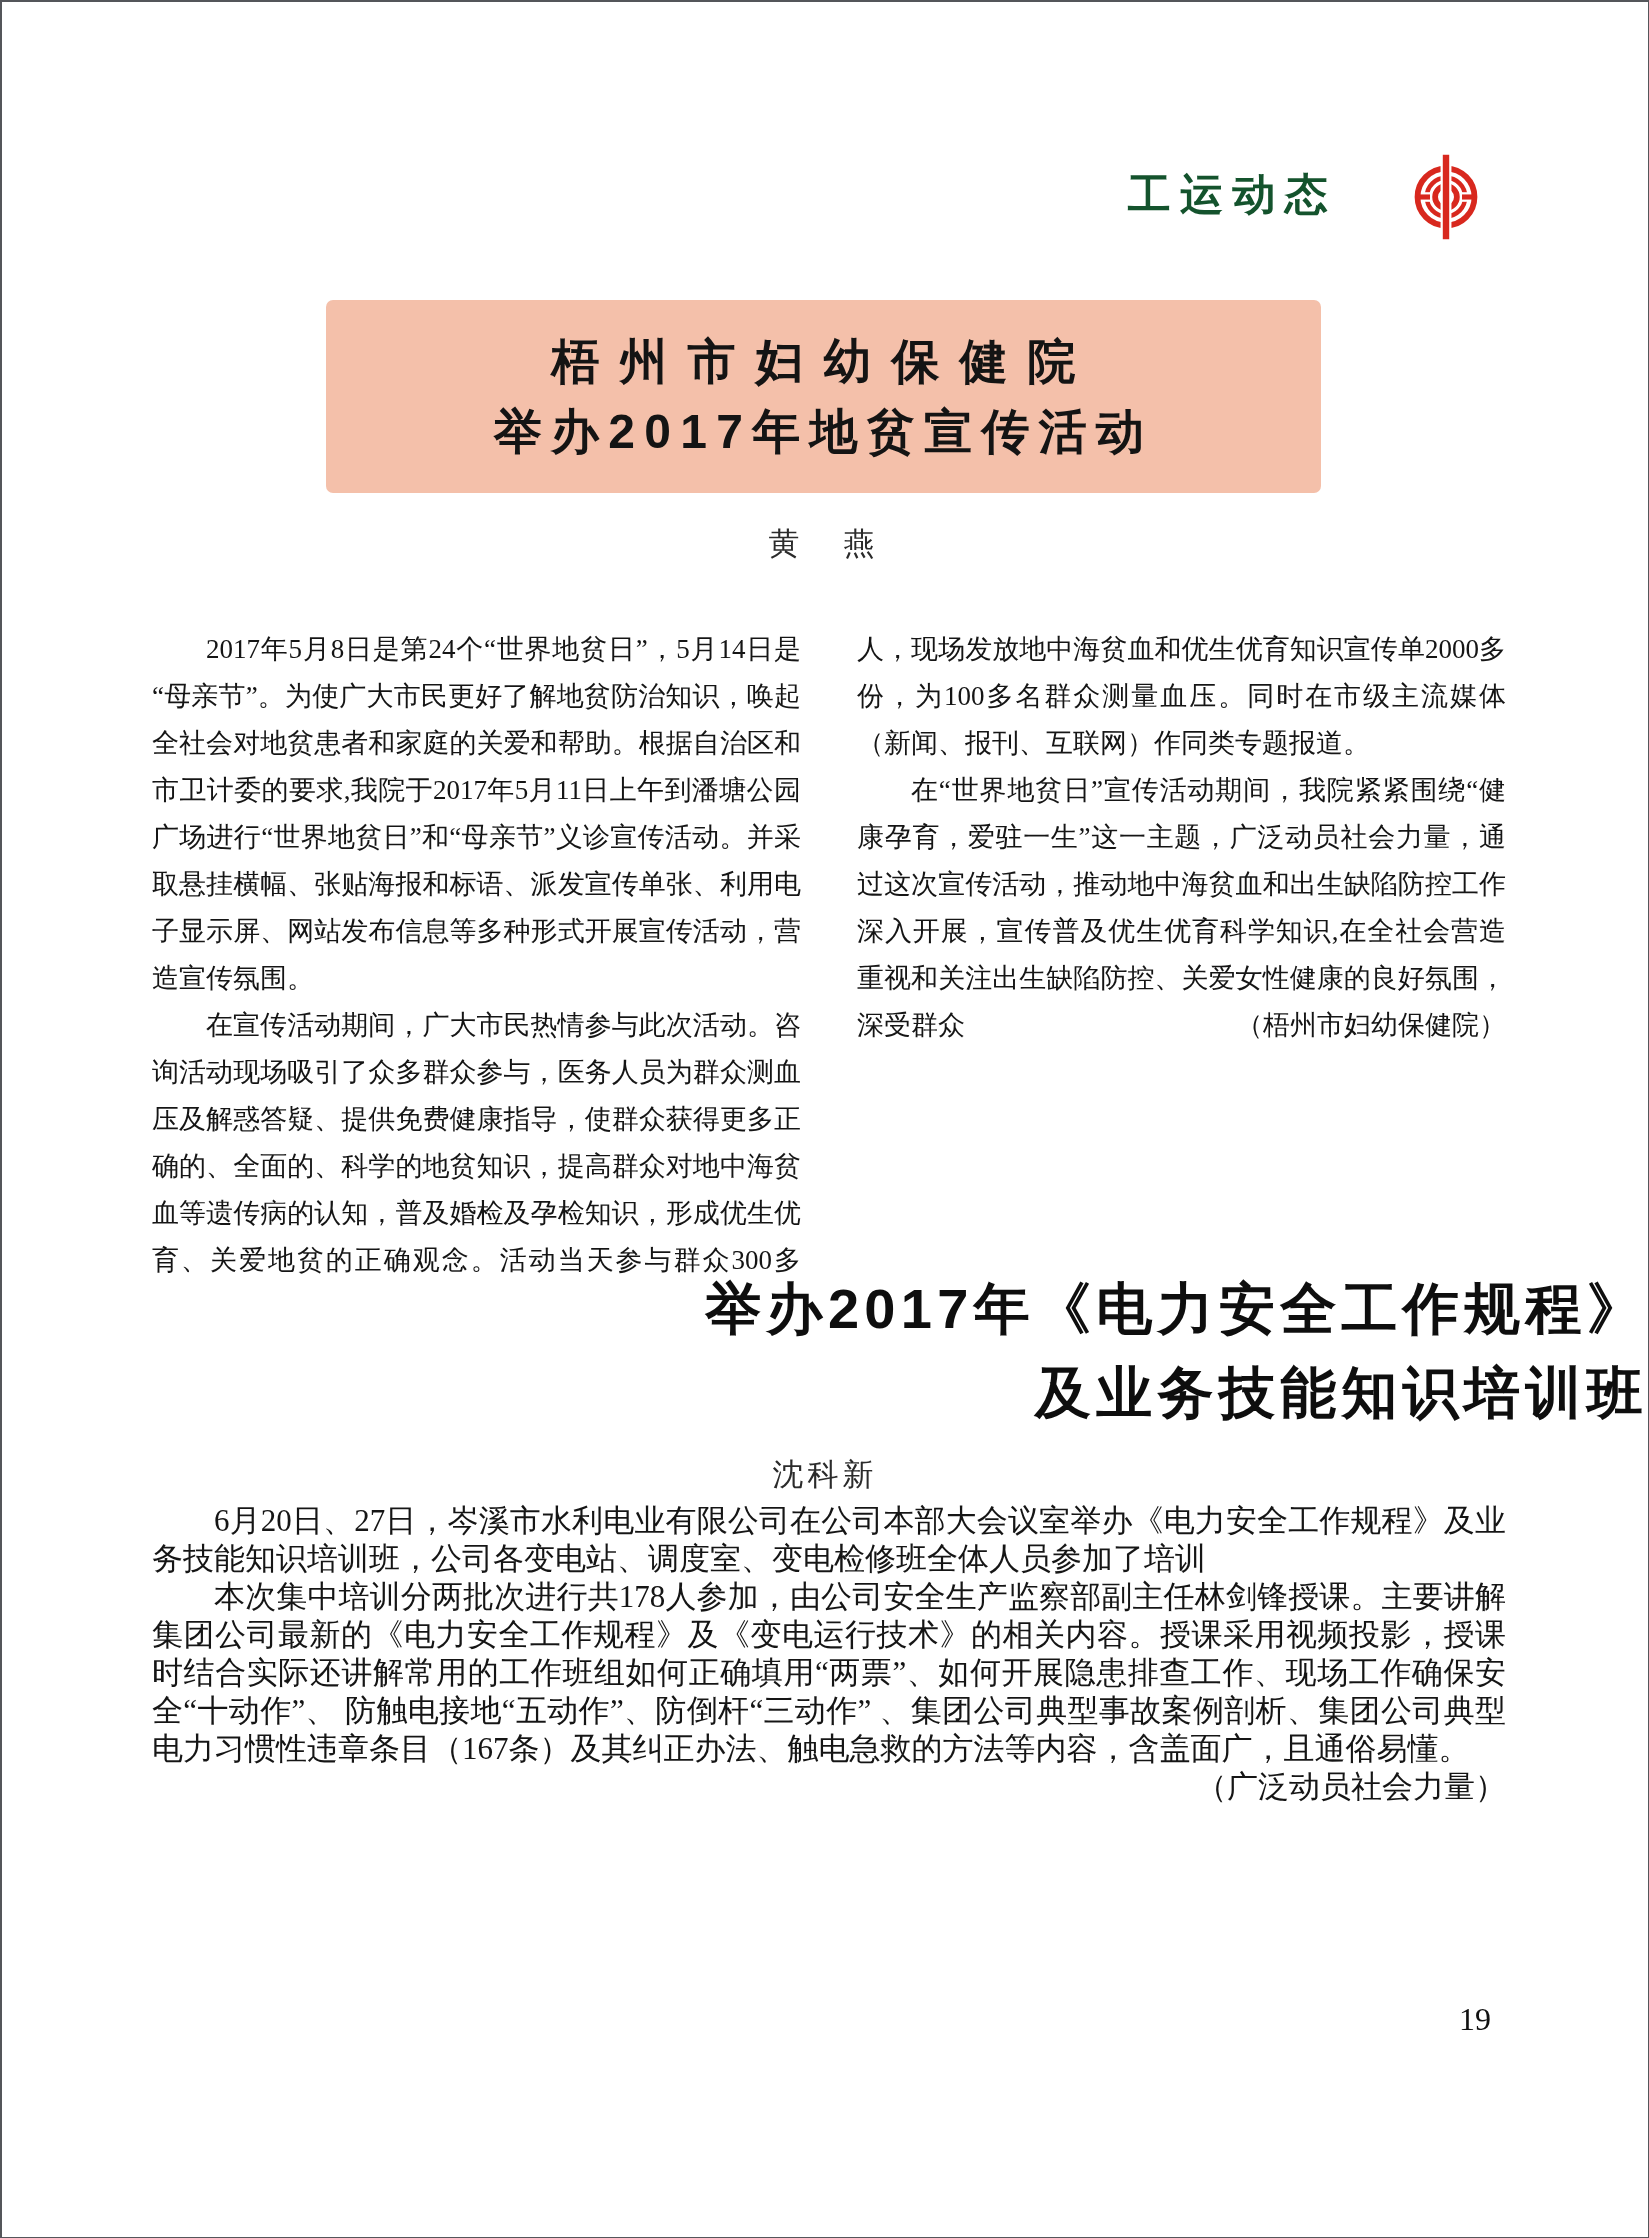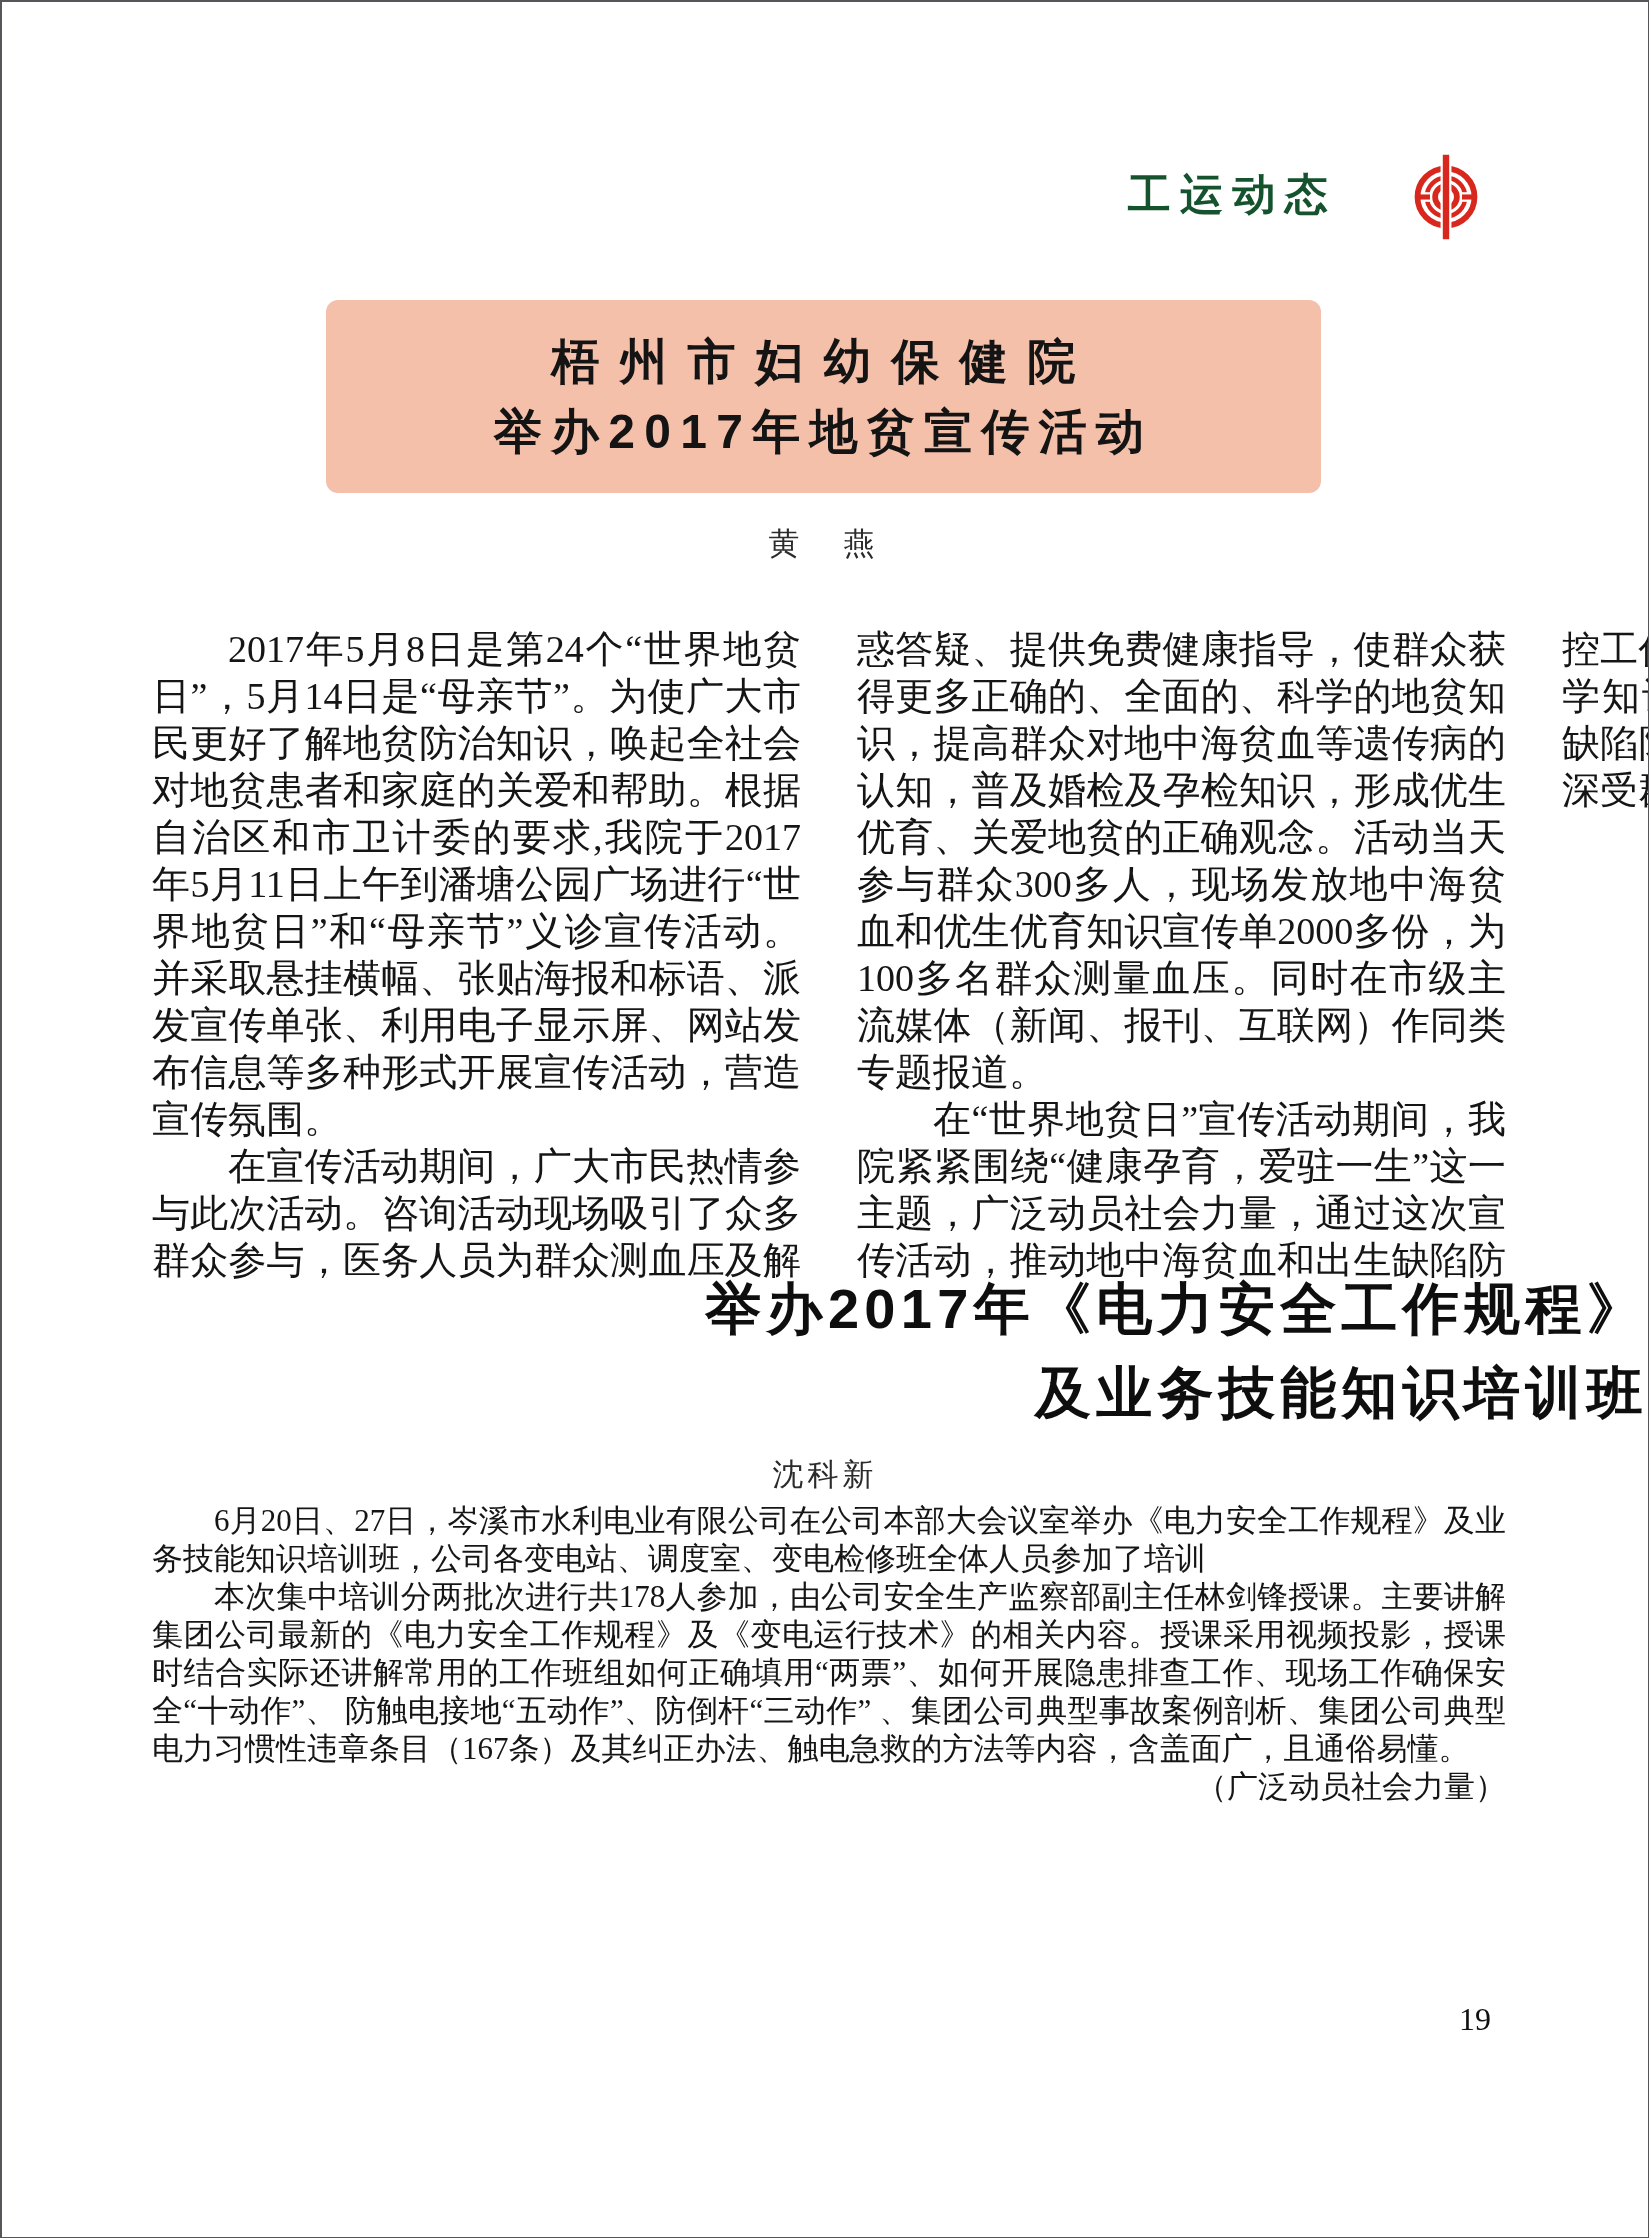--- a/index.html
+++ b/index.html
@@ -28,21 +28,21 @@
     position:absolute;
     left:1412px;top:152px;
     width:64px;height:86px;
   }
   
   .a1-titlebox{
     position:absolute;
     left:324px;top:298px;
     width:995px;height:193px;
     background:#f4c0aa;
-    border-radius:12px;
+    border-radius:7px;
     text-align:center;
     box-sizing:border-box;
     padding-top:26.6px;
   }
   .a1-title-line{
     font-family:"Liberation Sans", sans-serif;
     font-weight:bold;
     font-size:48px;
     line-height:70px;
     color:#141414;
@@ -60,21 +60,21 @@
     white-space:nowrap;
   }
   .a1-author{top:521px;letter-spacing:6.6px;}
   .a1-body{
     position:absolute;
     left:150px;top:624px;
     width:1354px;height:666px;
     column-count:2;
     column-gap:56px;
     column-fill:auto;
-    font-size:38px;
+    font-size:27px;
     line-height:47px;
     text-align:justify;
     word-break:break-all;
   }
   .a1-body p, .a2-body p{
     margin:0;
     text-indent:2em;
   }
   .inline-attr{
     float:right;

